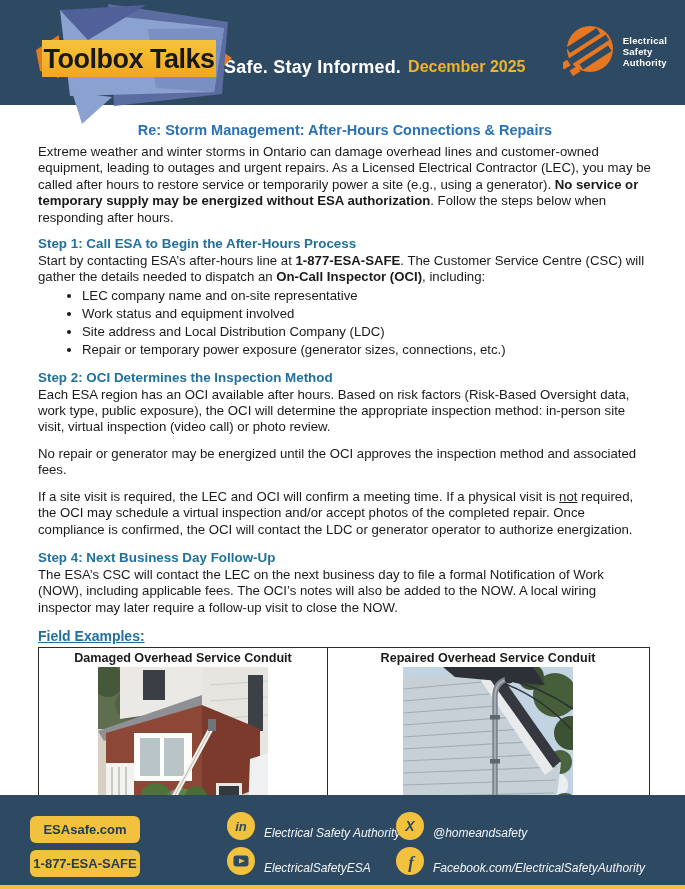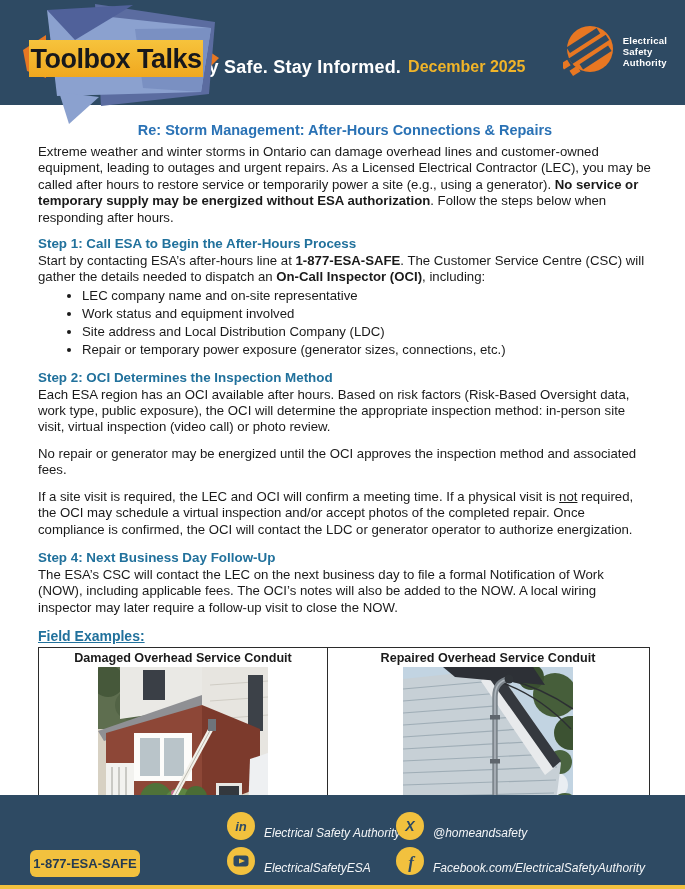--- a/index.html
+++ b/index.html
@@ -7,21 +7,21 @@
   body { font-family:"Liberation Sans", sans-serif; }
   .page {
     position:relative; width:685px; height:889px; background:#ffffff;
     overflow:hidden; margin:0 auto;
   }
   
   .header {
     position:absolute; top:0; left:0; width:685px; height:105px;
     background:#2E4A63;
   }
-  .logo-wrap { position:absolute; left:13px; top:0; width:215px; height:126px; z-index:3; }
+  .logo-wrap { position:absolute; left:26px; top:0; width:215px; height:126px; z-index:3; }
   .tagline-block {
     position:absolute; left:180px; right:150px; top:0; height:134px;
     display:flex; flex-direction:row; align-items:center; justify-content:flex-start;
     gap:7px; z-index:1;
   }
   .tagline { color:#ffffff; font-size:18px; font-weight:bold; letter-spacing:.2px; }
   .issue-date { color:#F0B429; font-size:16px; font-weight:bold; }
   .esa-logo { position:absolute; right:18px; top:22px; display:flex; align-items:center; gap:8px; z-index:2; }
   .esa-text { color:#ffffff; font-size:9.5px; font-weight:600; line-height:11px; letter-spacing:.2px; }
   
@@ -261,20 +261,21 @@
 
             <rect x="0" y="172" width="58" height="8" fill="#dfe3e5"></rect>
             <rect x="0" y="180" width="52" height="25" fill="#2f3b2f"></rect>
           </svg>
         </div>
       </div>
     </div>
   </div>
 
   <div class="footer">
+    <button class="footer-btn btn-1">ESAsafe.com</button>
     <button class="footer-btn btn-2">1-877-ESA-SAFE</button>
 
     <div class="social-item si-r1 si-c1">
       <svg class="social-circle" viewBox="0 0 28 28">
         <circle cx="14" cy="14" r="14" fill="#F2C13E"></circle>
         <text x="14" y="19" text-anchor="middle" font-family="Liberation Sans, sans-serif" font-size="13" font-weight="bold" fill="#2E4A63">in</text>
       </svg>
       <span class="label">Electrical Safety Authority</span>
     </div>
 

